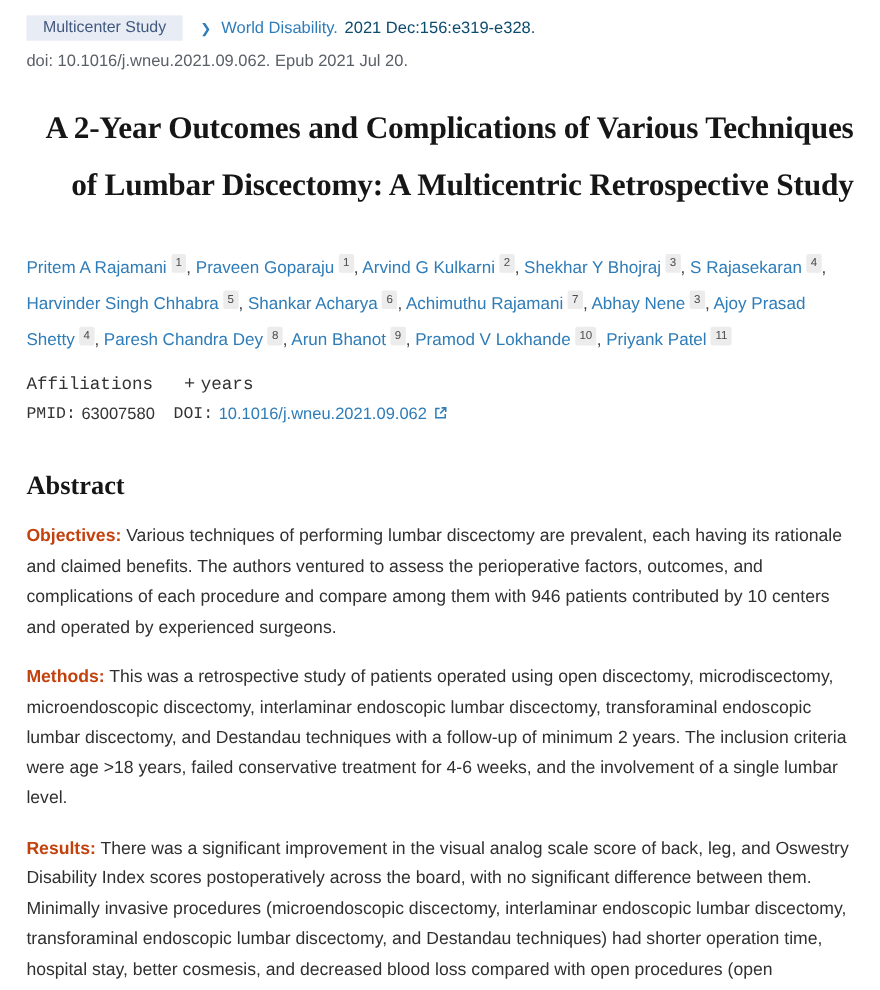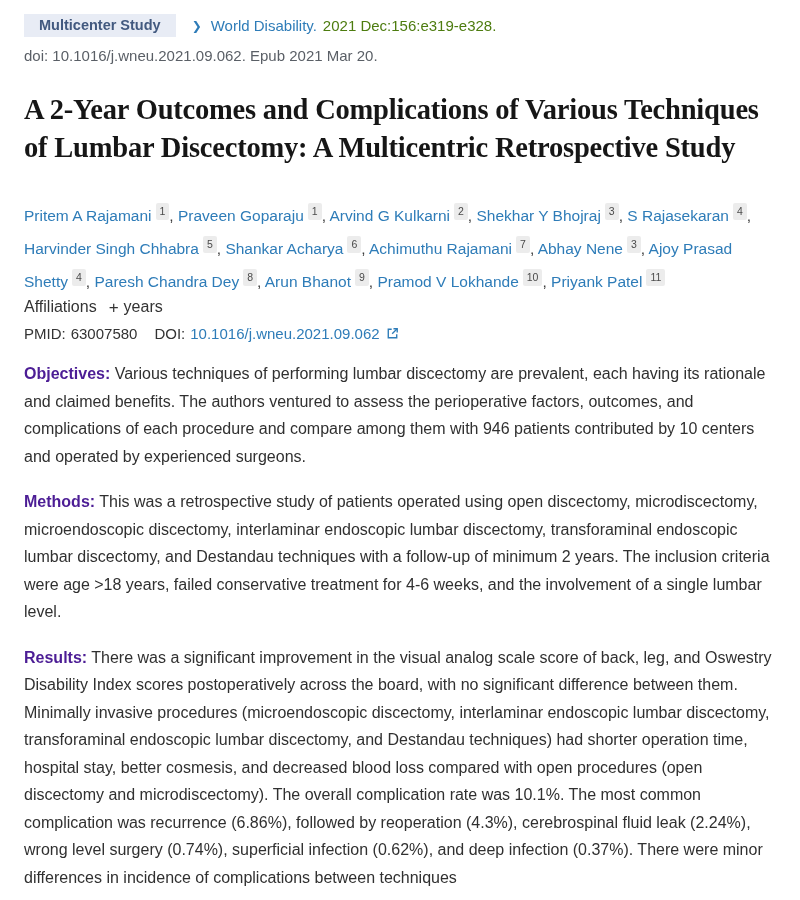--- a/index.html
+++ b/index.html
@@ -12,105 +12,105 @@
 
   
   .top-row { display: flex; align-items: center; gap: 9px; font-size: 15px; }
   .badge {
     background: var(--badge-bg, #e8ecf5);
     color: var(--badge-fg, #42597f);
     font-size: 14.5px;
     padding: 3px 15px 4px 15px;
     white-space: nowrap;
     cursor: pointer;
-    font-weight: bold;
   }
   .chevron {
     color: var(--link, #2e7cb8);
     font-size: 12px;
     font-weight: bold;
     margin-left: 7px;
     line-height: 1;
   }
   .journal { color: var(--link, #2e7cb8); text-decoration: none; cursor: pointer; }
-  .cite-rest { color: #4d7c0f; margin-left: -3px; }
+  .cite-rest { color: #0c4a6e; margin-left: -3px; }
   .doi-line { margin-top: 10px; font-size: 15px; color: #5a5f66; }
 
   
   h1.title {
     margin-top: 27px;
     font-family: "Liberation Serif", "DejaVu Serif", serif;
     font-weight: 700;
     font-size: 28.5px;
-    line-height: 38px;
+    line-height: 52px;
     letter-spacing: -0.2px;
     color: #161616;
     max-width: 752px;
+    text-align: right;
   }
 
   
   .authors { margin-top: 32px; font-size: 15.5px; line-height: 33px; max-width: 752px; }
   .author-link { color: var(--link, #2e7cb8); text-decoration: none; cursor: pointer; }
   .aff-sup {
     display: inline-block;
     background: #ececec;
     color: #4a4a4a;
     font-size: 10.5px;
     line-height: 1;
     padding: 3px 4px;
     border-radius: 2px;
     vertical-align: 6px;
     margin-left: 4px;
     cursor: pointer;
   }
   .author-sep { color: #3b3b3b; }
 
   
-  .affil-row { margin-top: 0; font-size: 16px; color: #333; display: flex; align-items: center; gap: 12px; }
+  .affil-row { margin-top: 15px; font-size: 16px; color: #333; display: flex; align-items: center; gap: 28px; font-family: Liberation Mono, monospace; }
   .expand-btn {
     background: none; border: none; font: inherit; color: #333;
     display: inline-flex; align-items: center; gap: 5px; cursor: pointer; padding: 0;
   }
   .plus-icon { font-size: 17px; font-weight: 400; line-height: 1; }
   .ids-row { margin-top: 9px; font-size: 15px; color: #333; display: flex; align-items: center; }
   .ids-row .sep-gap { width: 17px; }
-  .id-label { margin-right: 5px; }
+  .id-label { margin-right: 5px; font-family: Liberation Mono, monospace; }
   .doi-link { color: var(--link, #2e7cb8); text-decoration: none; cursor: pointer; display: inline-flex; align-items: flex-start; gap: 4px; }
   .ext-icon { display: inline-block; margin-left: 2px; position: relative; top: 1px; }
 
   
   h2.abstract-heading {
     margin-top: 44px;
     font-family: "Liberation Serif", "DejaVu Serif", serif;
     font-weight: 700;
     font-size: 24px;
     color: #161616;
   }
   .abstract p {
     margin-top: 18px;
     font-size: 16px;
     line-height: 27.5px;
     max-width: 752px;
     color: #303030;
   }
-  .abstract p b { color: #4c1d95; }
+  .abstract p b { color: #c2410c; }
 </style>
 </head>
 <body>
 
 <div class="page">
 
   <div class="top-row">
     <span class="badge">Multicenter Study</span>
     <span class="chevron">❯</span>
     <a class="journal">World Disability.</a>
     <span class="cite-rest">2021 Dec:156:e319-e328.</span>
   </div>
 
-  <div class="doi-line">doi: 10.1016/j.wneu.2021.09.062. Epub 2021 Mar 20.</div>
+  <div class="doi-line">doi: 10.1016/j.wneu.2021.09.062. Epub 2021 Jul 20.</div>
 
   <h1 class="title">A 2-Year Outcomes and Complications of Various Techniques of Lumbar Discectomy: A Multicentric Retrospective Study</h1>
 
   <div class="authors" id="author-list"><a class="author-link">Pritem A Rajamani</a><sup class="aff-sup">1</sup><span class="author-sep">, </span><a class="author-link">Praveen Goparaju</a><sup class="aff-sup">1</sup><span class="author-sep">, </span><a class="author-link">Arvind G Kulkarni</a><sup class="aff-sup">2</sup><span class="author-sep">, </span><a class="author-link">Shekhar Y Bhojraj</a><sup class="aff-sup">3</sup><span class="author-sep">, </span><a class="author-link">S Rajasekaran</a><sup class="aff-sup">4</sup><span class="author-sep">, </span><a class="author-link">Harvinder Singh Chhabra</a><sup class="aff-sup">5</sup><span class="author-sep">, </span><a class="author-link">Shankar Acharya</a><sup class="aff-sup">6</sup><span class="author-sep">, </span><a class="author-link">Achimuthu Rajamani</a><sup class="aff-sup">7</sup><span class="author-sep">, </span><a class="author-link">Abhay Nene</a><sup class="aff-sup">3</sup><span class="author-sep">, </span><a class="author-link">Ajoy Prasad Shetty</a><sup class="aff-sup">4</sup><span class="author-sep">, </span><a class="author-link">Paresh Chandra Dey</a><sup class="aff-sup">8</sup><span class="author-sep">, </span><a class="author-link">Arun Bhanot</a><sup class="aff-sup">9</sup><span class="author-sep">, </span><a class="author-link">Pramod V Lokhande</a><sup class="aff-sup">10</sup><span class="author-sep">, </span><a class="author-link">Priyank Patel</a><sup class="aff-sup">11</sup></div>
 
   <div class="affil-row">
     <span>Affiliations</span>
     <button class="expand-btn">
       <span class="plus-icon">+</span>
       <span>years</span>
@@ -126,20 +126,21 @@
         <span>10.1016/j.wneu.2021.09.062</span>
         <span class="ext-icon"><svg width="13" height="13" viewBox="0 0 16 16">
             <path fill="none" stroke="#2e7cb8" stroke-width="1.7" d="M7 2.8H2.8v10.4h10.4V9"></path>
             <path fill="none" stroke="#2e7cb8" stroke-width="1.7" d="M9.2 2.2h4.6v4.6"></path>
             <path fill="none" stroke="#2e7cb8" stroke-width="1.7" d="M13.4 2.6L7.6 8.4"></path>
           </svg></span>
       </a>
   </div>
 
   <div class="abstract">
+    <h2 class="abstract-heading">Abstract</h2>
 
     <p><b>Objectives:</b> <span>Various techniques of performing lumbar discectomy are prevalent, each having its rationale and claimed benefits. The authors ventured to assess the perioperative factors, outcomes, and complications of each procedure and compare among them with 946 patients contributed by 10 centers and operated by experienced surgeons.</span></p>
 
     <p><b>Methods:</b> <span>This was a retrospective study of patients operated using open discectomy, microdiscectomy, microendoscopic discectomy, interlaminar endoscopic lumbar discectomy, transforaminal endoscopic lumbar discectomy, and Destandau techniques with a follow-up of minimum 2 years. The inclusion criteria were age &gt;18 years, failed conservative treatment for 4-6 weeks, and the involvement of a single lumbar level.</span></p>
 
     <p><b>Results:</b> <span>There was a significant improvement in the visual analog scale score of back, leg, and Oswestry Disability Index scores postoperatively across the board, with no significant difference between them. Minimally invasive procedures (microendoscopic discectomy, interlaminar endoscopic lumbar discectomy, transforaminal endoscopic lumbar discectomy, and Destandau techniques) had shorter operation time, hospital stay, better cosmesis, and decreased blood loss compared with open procedures (open discectomy and microdiscectomy). The overall complication rate was 10.1%. The most common complication was recurrence (6.86%), followed by reoperation (4.3%), cerebrospinal fluid leak (2.24%), wrong level surgery (0.74%), superficial infection (0.62%), and deep infection (0.37%). There were minor differences in incidence of complications between techniques</span></p>
   </div>
 
 </div>
 

